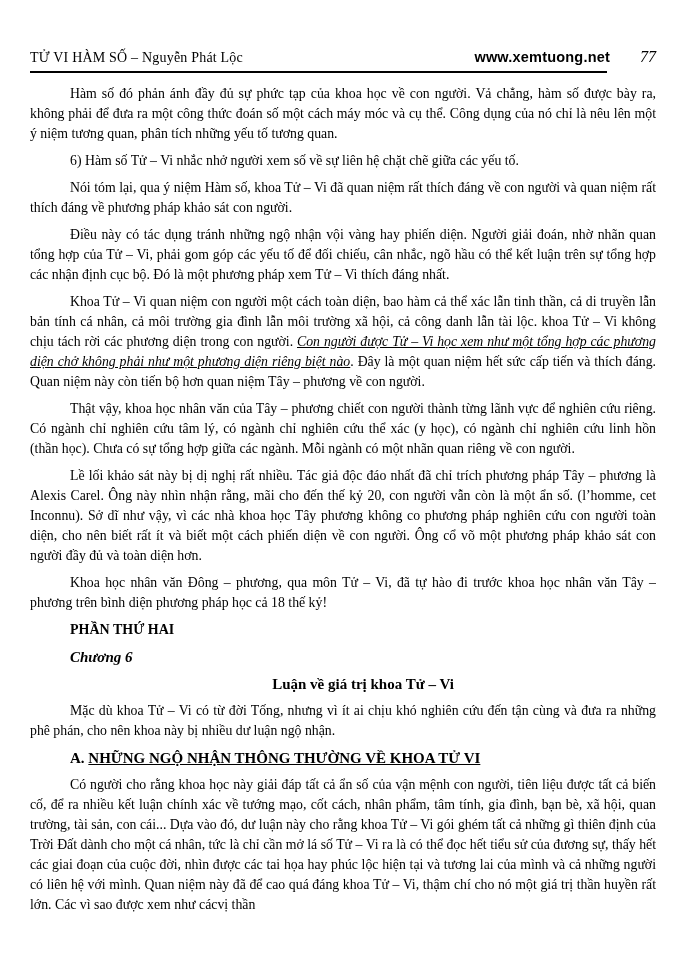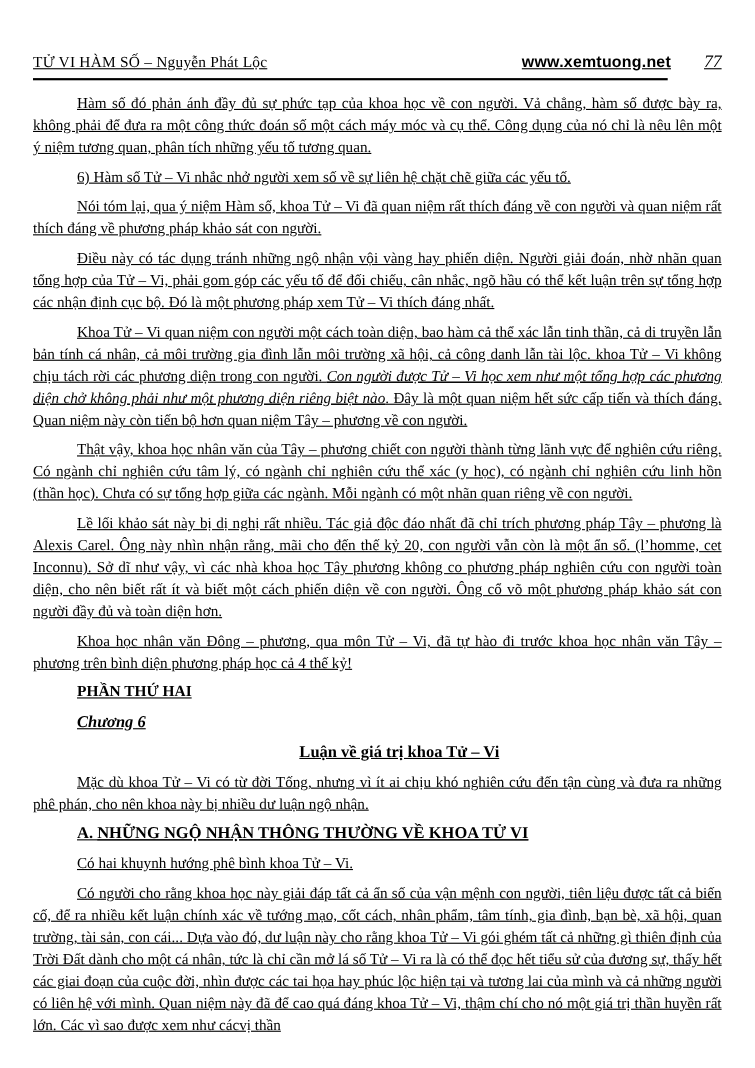--- a/index.html
+++ b/index.html
@@ -10,21 +10,20 @@
     overflow: hidden;
     font-family: "Liberation Serif", "DejaVu Serif", serif;
     color: #000000;
   }
   .page {
     width: 686px;
     height: 971px;
     box-sizing: border-box;
     padding: 38px 30px 20px 30px;
     background: #ffffff;
-    text-decoration: underline;
   }
   
   .page-header {
     display: flex;
     align-items: baseline;
     justify-content: space-between;
   }
   .book-title {
     font-size: 14px;
     letter-spacing: 0.2px;
@@ -114,27 +113,26 @@
 
   <div class="body-text">
 
     <p>Hàm số đó phản ánh đầy đủ sự phức tạp của khoa học về con người. Vả chẳng, hàm số được bày ra, không phải để đưa ra một công thức đoán số một cách máy móc và cụ thể. Công dụng của nó chỉ là nêu lên một ý niệm tương quan, phân tích những yếu tố tương quan.</p>
     <p>6) Hàm số Tử – Vi nhắc nhở người xem số về sự liên hệ chặt chẽ giữa các yếu tố.</p>
     <p>Nói tóm lại, qua ý niệm Hàm số, khoa Tử – Vi đã quan niệm rất thích đáng về con người và quan niệm rất thích đáng về phương pháp khảo sát con người.</p>
     <p>Điều này có tác dụng tránh những ngộ nhận vội vàng hay phiến diện. Người giải đoán, nhờ nhãn quan tổng hợp của Tử – Vi, phải gom góp các yếu tố để đối chiếu, cân nhắc, ngõ hầu có thể kết luận trên sự tổng hợp các nhận định cục bộ. Đó là một phương pháp xem Tử – Vi thích đáng nhất.</p>
     <p><span>Khoa Tử – Vi quan niệm con người một cách toàn diện, bao hàm cả thể xác lẫn tinh thần, cả di truyền lẫn bản tính cá nhân, cả môi trường gia đình lẫn môi trường xã hội, cả công danh lẫn tài lộc. khoa Tử – Vi không chịu tách rời các phương diện trong con người. </span><span class="emphasis">Con người được Tử – Vi học xem như một tổng hợp các phương diện chở không phải như một phương diện riêng biệt nào</span><span>. Đây là một quan niệm hết sức cấp tiến và thích đáng. Quan niệm này còn tiến bộ hơn quan niệm Tây – phương về con người.</span></p>
     <p>Thật vậy, khoa học nhân văn của Tây – phương chiết con người thành từng lãnh vực để nghiên cứu riêng. Có ngành chỉ nghiên cứu tâm lý, có ngành chỉ nghiên cứu thể xác (y học), có ngành chỉ nghiên cứu linh hồn (thần học). Chưa có sự tổng hợp giữa các ngành. Mỗi ngành có một nhãn quan riêng về con người.</p>
     <p>Lề lối khảo sát này bị dị nghị rất nhiều. Tác giả độc đáo nhất đã chỉ trích phương pháp Tây – phương là Alexis Carel. Ông này nhìn nhận rằng, mãi cho đến thế kỷ 20, con người vẫn còn là một ẩn số. (l’homme, cet Inconnu). Sở dĩ như vậy, vì các nhà khoa học Tây phương không co phương pháp nghiên cứu con người toàn diện, cho nên biết rất ít và biết một cách phiến diện về con người. Ông cổ võ một phương pháp khảo sát con người đầy đủ và toàn diện hơn.</p>
-    <p>Khoa học nhân văn Đông – phương, qua môn Tử – Vi, đã tự hào đi trước khoa học nhân văn Tây – phương trên bình diện phương pháp học cả 4 thế kỷ!</p>
+    <p>Khoa học nhân văn Đông – phương, qua môn Tử – Vi, đã tự hào đi trước khoa học nhân văn Tây – phương trên bình diện phương pháp học cả 18 thế kỷ!</p>
 
     <p class="part-title">PHẦN THỨ HAI</p>
     <p class="chapter-label">Chương 6</p>
     <p class="chapter-title">Luận về giá trị khoa Tử – Vi</p>
 
     <p>Mặc dù khoa Tử – Vi có từ đời Tống, nhưng vì ít ai chịu khó nghiên cứu đến tận cùng và đưa ra những phê phán, cho nên khoa này bị nhiều dư luận ngộ nhận.</p>
 
     <p class="section-heading"><span>A. </span><span class="underlined">NHỮNG NGỘ NHẬN THÔNG THƯỜNG VỀ KHOA TỬ VI</span></p>
 
-    <p>Có hai khuynh hướng phê bình khoa Tử – Vi.</p>
     <p>Có người cho rằng khoa học này giải đáp tất cả ẩn số của vận mệnh con người, tiên liệu được tất cả biến cố, để ra nhiều kết luận chính xác về tướng mạo, cốt cách, nhân phẩm, tâm tính, gia đình, bạn bè, xã hội, quan trường, tài sản, con cái... Dựa vào đó, dư luận này cho rằng khoa Tử – Vi gói ghém tất cả những gì thiên định của Trời Đất dành cho một cá nhân, tức là chỉ cần mở lá số Tử – Vi ra là có thể đọc hết tiểu sử của đương sự, thấy hết các giai đoạn của cuộc đời, nhìn được các tai họa hay phúc lộc hiện tại và tương lai của mình và cả những người có liên hệ với mình. Quan niệm này đã để cao quá đáng khoa Tử – Vi, thậm chí cho nó một giá trị thần huyền rất lớn. Các vì sao được xem như cácvị thần</p>
 
   </div>
 </div>
 
 </body></html>

